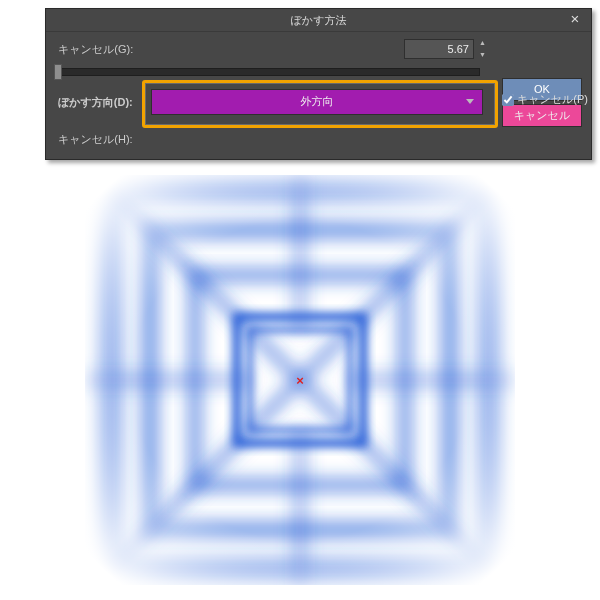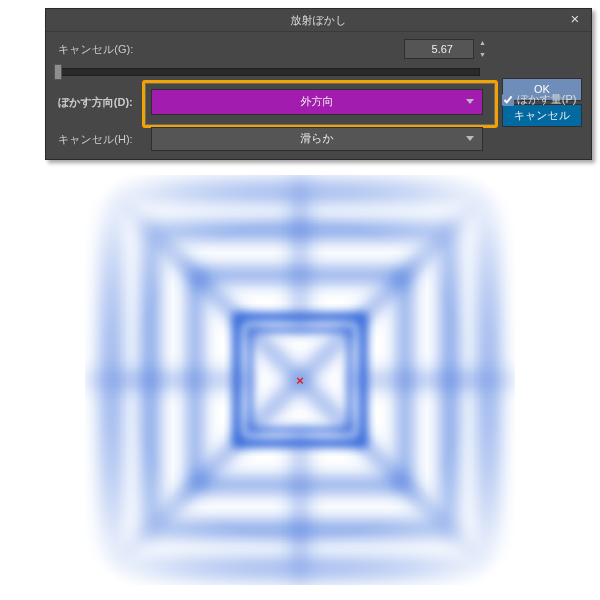--- a/index.html
+++ b/index.html
@@ -46,21 +46,21 @@
   .body {
     position: relative;
     height: 128px;
   }
   .label { color:#cccccc; font-size:11px; }
   
   .lbl-amount { position:absolute; left:12px; top:10px; }
   .amount-input {
     position:absolute; left:358px; top:7px; width:70px; height:20px;
     background:#555; border:1px solid #2f2f2f; color:#eee;
-    text-align:right; padding:0 20px; box-sizing:border-box;
+    text-align:right; padding:0 4px; box-sizing:border-box;
     font-size:11px;
   }
   .stepper {
     position:absolute; left:430px; top:7px; width:13px; height:20px;
     display:flex; flex-direction:column; justify-content:space-between;
     color:#bbb; font-size:7px; line-height:8px;
   }
   .stepper span { cursor:pointer; text-align:center; }
   .slider-groove {
     position:absolute; left:12px; top:36px; width:420px; height:6px;
@@ -103,21 +103,21 @@
   }
   
   .btn {
     position:absolute; width:78px; height:21px;
     text-align:center; line-height:21px;
     font-size:11px; cursor:pointer;
     border:1px solid #2f2f2f;
     margin-top:39px;
   }
   .btn-ok    { left:456px; top:7px;  background:#6e8db8; color:#fff; }
-  .btn-cancel{ left:456px; top:33px; background:#0369a1; color:#eee; }
+  .btn-cancel{ left:456px; top:33px; background:#ec4899; color:#eee; }
   .preview-wrap {
     position:absolute; left:456px; top:60px; display:flex; align-items:center; gap:3px;
     color:#ddd; font-size:11px;
   }
   .preview-wrap input { accent-color:#6e8db8; width:12px;height:12px; margin:0; }
 
   
   .preview-canvas {
     position:absolute;
     left:85px; top:175px;
@@ -128,50 +128,47 @@
     transform:translate(-50%,-50%);
     font-size:13px; font-weight:bold; color:#e02020;
     font-family: sans-serif;
   }
 </style>
 </head>
 <body>
 
 <div class="dialog">
   <div class="titlebar">
-    <span>放射ぼかし</span>
+    <span>ぼかす方法</span>
     <span class="close">×</span>
   </div>
   <div class="body">
 
     <span class="label lbl-amount">キャンセル(G):</span>
     <input class="amount-input" value="5.67" style="">
     <div class="stepper">
       <span>▲</span>
       <span>▼</span>
     </div>
     <div class="slider-groove"></div>
     <div class="slider-thumb"></div>
 
     <span class="label lbl-direction">ぼかす方向(D):</span>
     <div class="direction-select">
       <span>外方向</span>
     </div>
     <div class="highlight-box"></div>
 
     <span class="label lbl-method">キャンセル(H):</span>
-    <div class="method-select">
-      <span>滑らか</span>
-    </div>
 
     <div class="btn btn-ok">OK</div>
     <div class="btn btn-cancel">キャンセル</div>
     <label class="preview-wrap">
       <input type="checkbox" checked="" style="">
-      <span>ぼかす量(P)</span>
+      <span>キャンセル(P)</span>
     </label>
   </div>
 </div>
 
 <div class="preview-canvas">
   <svg width="430" height="410" viewBox="0 0 430 410">
     <defs>
       <filter id="blur1">
           <feGaussianBlur stdDeviation="8"></feGaussianBlur>
         </filter>

